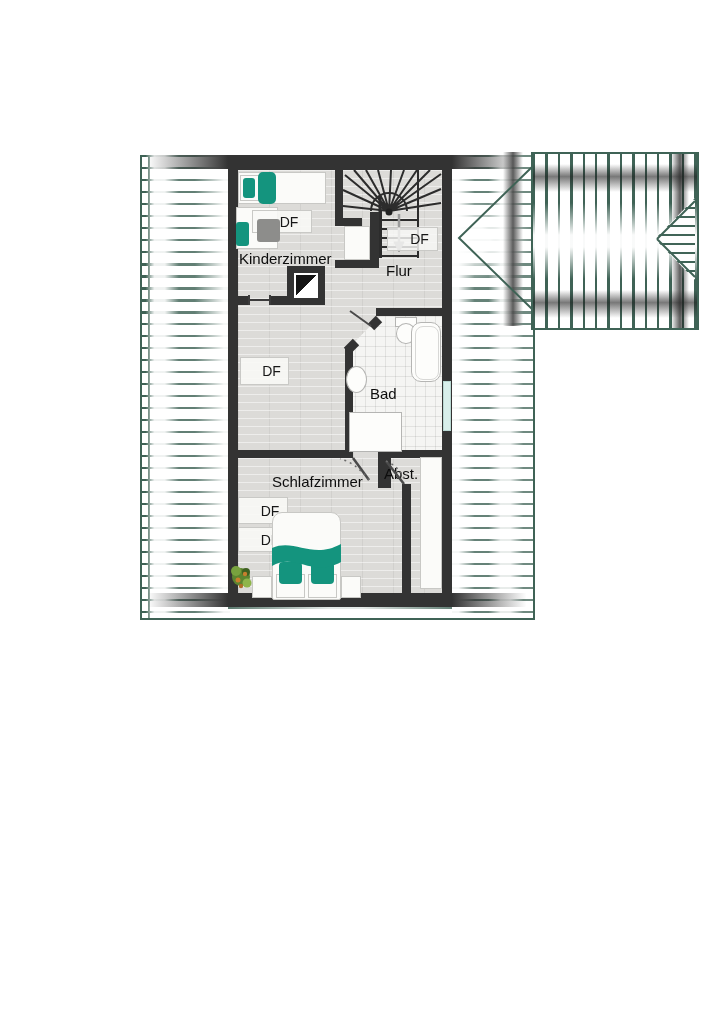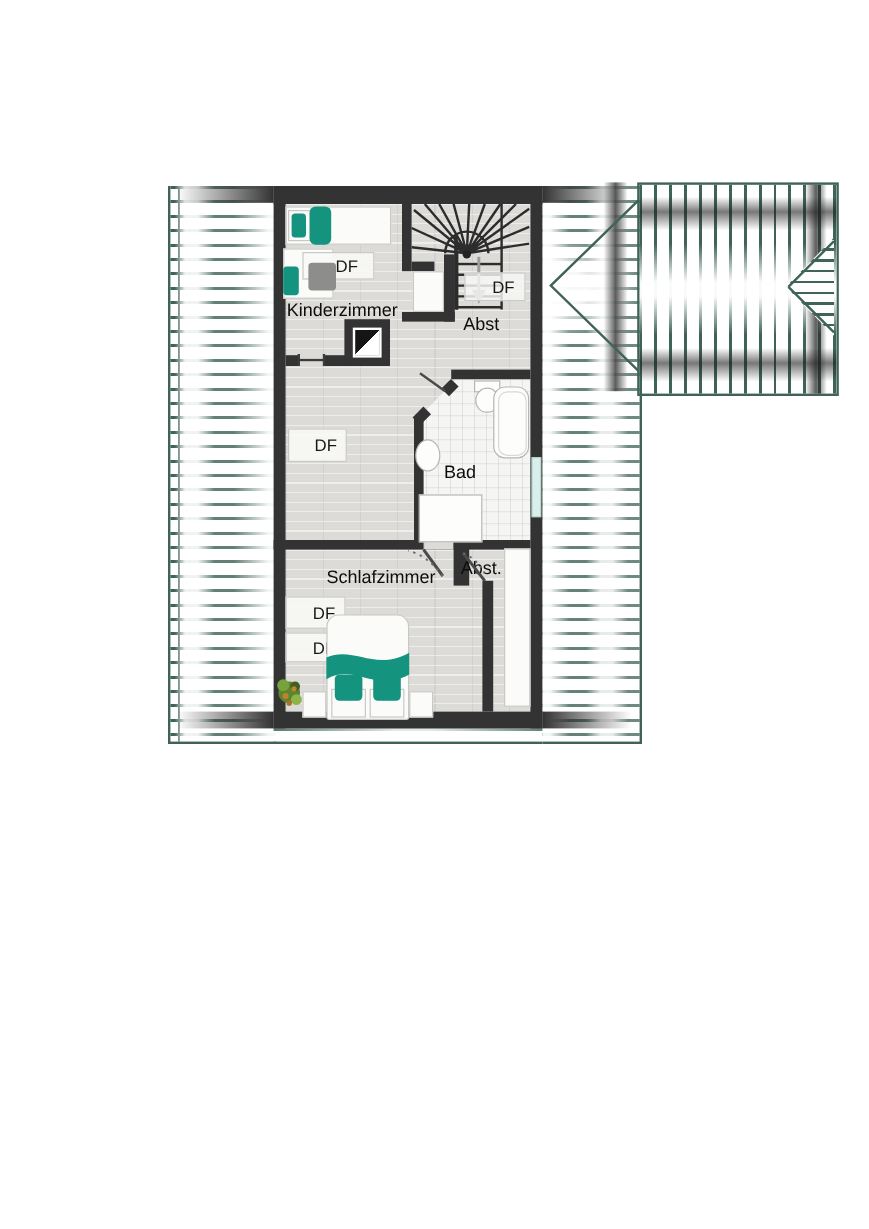--- a/index.html
+++ b/index.html
@@ -161,21 +161,21 @@
   <div class="abs white-box" style="left:341px;top:576px;width:20px;height:22px;"></div>
   <div class="abs white-box" style="left:272px;top:512px;width:69px;height:88px;border-radius:10px 10px 2px 2px;"></div>
   <div class="abs white-box" style="left:276px;top:574px;width:29px;height:24px;"></div>
   <div class="abs white-box" style="left:308px;top:574px;width:29px;height:24px;"></div>
   <div class="abs teal" style="left:279px;top:562px;width:23px;height:22px;border-radius:4px;"></div>
   <div class="abs teal" style="left:311px;top:562px;width:23px;height:22px;border-radius:4px;"></div>
 
   <div class="abs white-box" style="left:420px;top:457px;width:22px;height:132px;"></div>
 
   <div class="abs room-label" style="left:239px;top:250px;">Kinderzimmer</div>
-  <div class="abs room-label" style="left:386px;top:262px;">Abst</div>
+  <div class="abs room-label" style="left:386px;top:262px;">Flur</div>
   <div class="abs room-label" style="left:370px;top:385px;">Bad</div>
   <div class="abs room-label" style="left:272px;top:473px;">Schlafzimmer</div>
   <div class="abs room-label" style="left:384px;top:465px;">Abst.</div>
 
   <svg width="724" height="1024">
 
     <g stroke="#3f6356" stroke-width="2" fill="none">
       <path d="M532 167 L459 238 L532 309"></path>
       <path d="M657 239 L695 201 M657 239 L695 277"></path>
     </g>

